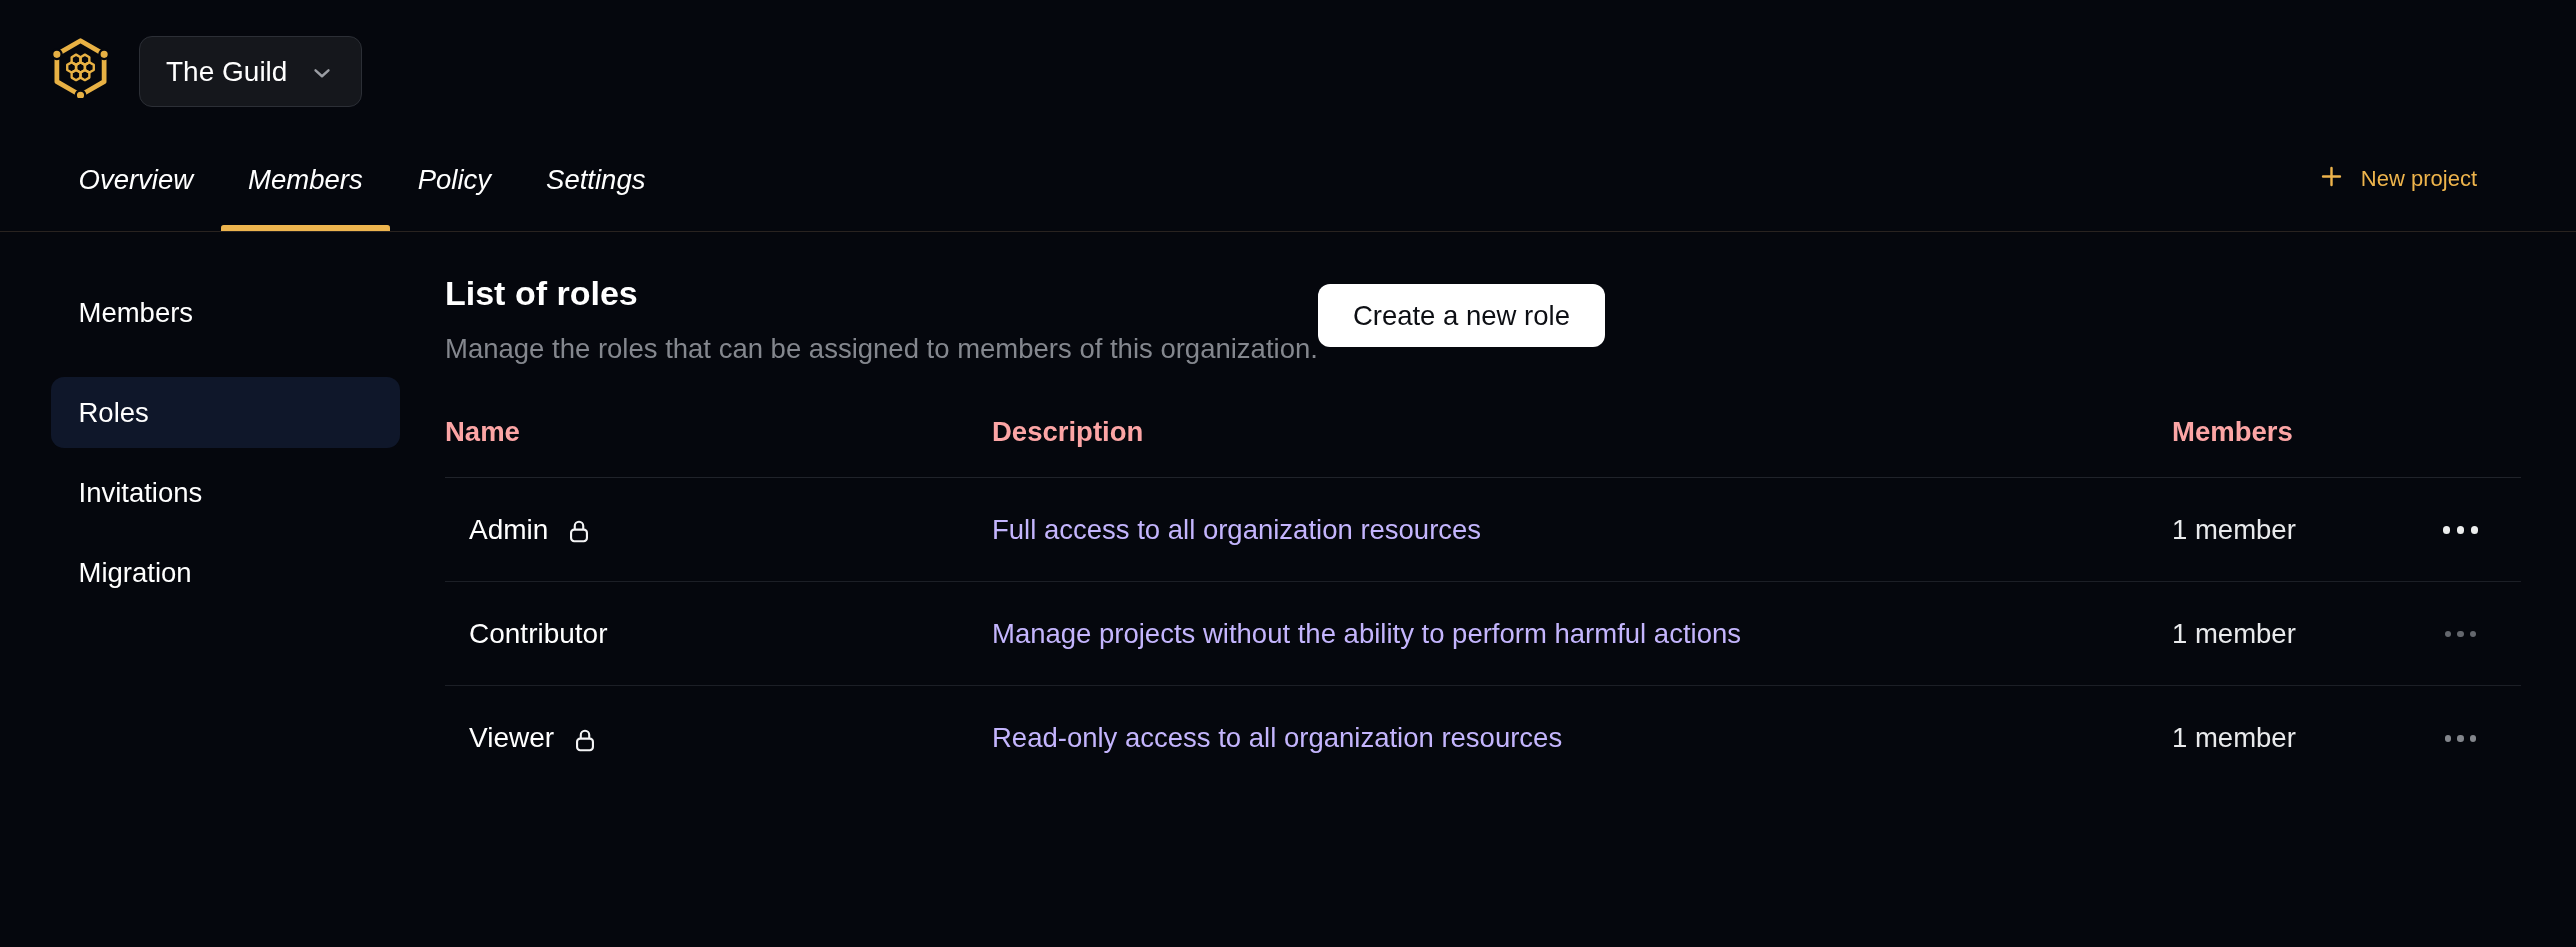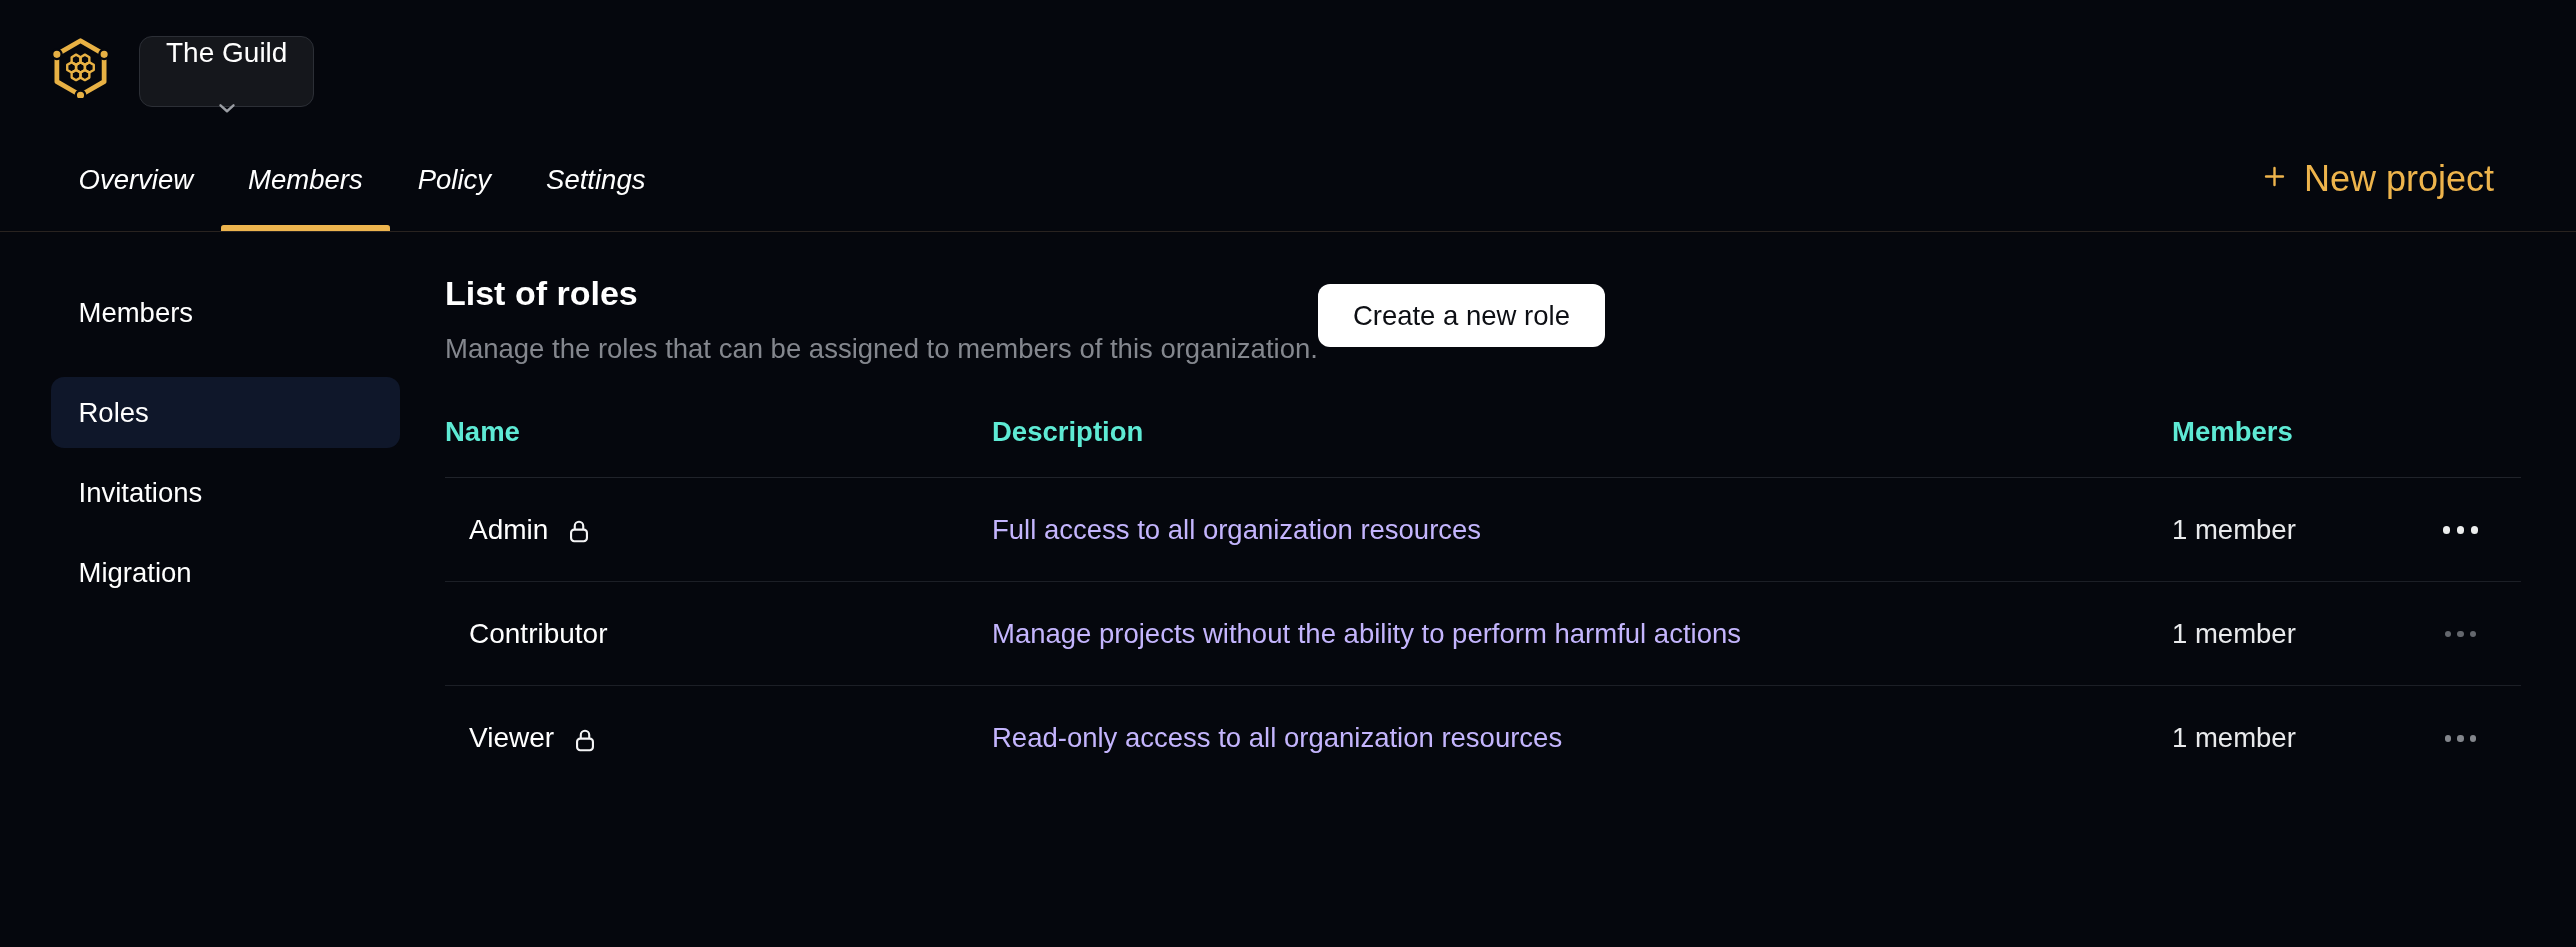--- a/index.html
+++ b/index.html
@@ -40,21 +40,20 @@
     align-items: center;
     gap: 22px;
     padding: 0 26px;
     background: #15171c;
     border: 1.8px solid #2c2f36;
     border-radius: 13px;
     color: #ffffff;
     font-size: 28px;
     font-family: inherit;
     cursor: pointer;
-    flex-direction: column;
   }
   .org-selector .chevron { display: flex; margin-top: 3.7px; }
 
   .topbar-right {
     position: absolute;
     right: 59px;
     top: 0;
     height: 128px;
     display: flex;
     align-items: center;
@@ -126,30 +125,30 @@
     position: absolute;
     left: 0;
     right: 0;
     bottom: 0;
     height: 6.4px;
     border-radius: 2.7px 2.7px 0 0;
     background: #edb44e;
   }
   .new-project {
     position: absolute;
-    right: 82px;
+    right: 99px;
     top: 0;
     height: 102px;
     display: flex;
     align-items: center;
     gap: 14.7px;
     background: none;
     border: none;
     color: #eeb44c;
-    font-size: 36px;
+    font-size: 22px;
     font-family: inherit;
     cursor: pointer;
     padding: 0;
   }
 
   
   .body {
     display: flex;
     align-items: flex-start;
   }
@@ -221,21 +220,21 @@
     display: grid;
     grid-template-columns: 547px 1180px 1fr 121px;
     align-items: center;
   }
   .thead {
     border-bottom: 1.8px solid #20232a;
   }
   .th {
     font-size: 27.5px;
     font-weight: 700;
-    color: #5eead4;
+    color: #fca5a5;
     padding-bottom: 29px;
   }
   .trow {
     height: 104px;
     border-bottom: 1.8px solid #1c1f26;
   }
   .trow:last-child {
     border-bottom: none;
   }
   .cell-name {

